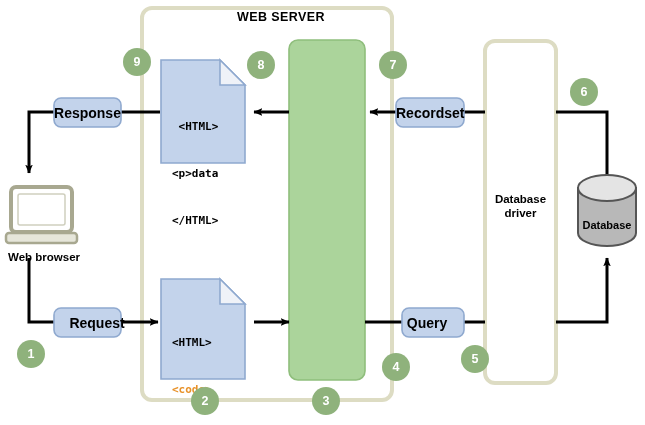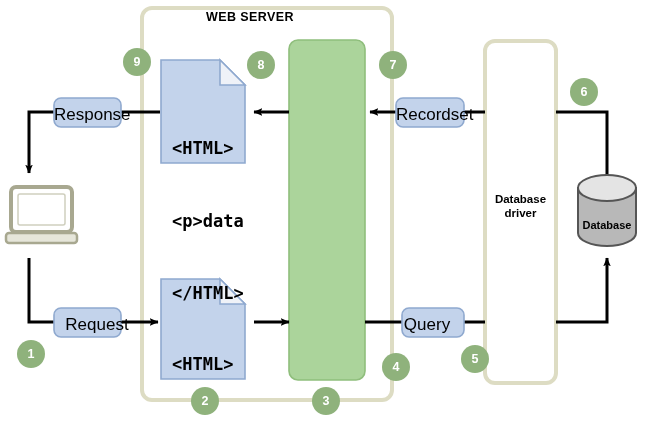--- a/index.html
+++ b/index.html
@@ -28,44 +28,44 @@
     font-weight: bold;
     white-space: pre;
     text-align: center;
     line-height: 1.18;
   }
   .title-lbl {
     font-size: 12.5px;
     letter-spacing: 0.4px;
   }
   .box-lbl {
-    font-size: 17px;
-    font-weight: normal;
+    font-size: 14px;
+    font-weight: bold;
   }
   .tall-lbl {
     font-size: 11.5px;
     font-weight: bold;
   }
   .browser-lbl {
     font-size: 11.5px;
     font-weight: bold;
   }
   .db-lbl {
     font-size: 11px;
     font-weight: bold;
   }
   .doc-code {
     position: absolute;
     font-family: "DejaVu Sans Mono", "Liberation Mono", monospace;
-    font-size: 17px;
+    font-size: 11px;
     font-weight: bold;
     color: #000000;
     line-height: 1.42;
     white-space: pre;
-    text-align: left;
+    text-align: right;
   }
   .doc-code .code-orange {
     color: #E8922A;
   }
   .badge {
     position: absolute;
     width: 28px;
     height: 28px;
     border-radius: 50%;
     background: #8FB27C;
@@ -177,36 +177,37 @@
       <rect x="18" y="194" width="47" height="31" rx="2" ry="2" fill="#FFFFFF" stroke="#CFCFBE" stroke-width="1.5"></rect>
       <rect x="6" y="233" width="71" height="10" rx="3" ry="3" fill="#E6E6DA" stroke="#A8A890" stroke-width="2.5"></rect>
     </g>
 
     <g>
       <path d="M578,188 V233 a29,13 0 0 0 58,0 V188 Z" fill="#B8B8B8" stroke="#555555" stroke-width="2"></path>
       <ellipse cx="607" cy="188" rx="29" ry="13" fill="#E4E4E4" stroke="#555555" stroke-width="2"></ellipse>
     </g>
   </svg>
 
-  <div class="lbl title-lbl" style="left:180px; top:10px; width:140px;">WEB SERVER</div>
+  <div class="lbl title-lbl" style="left:211px; top:10px; width:140px;">WEB SERVER</div>
 
   <div class="lbl box-lbl" style="left:54px; top:105px; width:67px;">Response</div>
 
   <div class="lbl box-lbl" style="left:396px; top:105px; width:56px;">Recordset</div>
 
   <div class="lbl box-lbl" style="left:54px; top:315px; width:86px;">Request</div>
 
   <div class="lbl box-lbl" style="left:402px; top:315px; width:50px;">Query</div>
 
 
   <div class="lbl tall-lbl" style="left:485px; top:193px; width:71px;">Database
 driver</div>
 
   <div class="lbl db-lbl" style="left:578px; top:219px; width:58px;">Database</div>
 
+  <div class="lbl browser-lbl" style="left:0px; top:251px; width:88px;">Web browser</div>
 
   <div class="doc-code" style="left:172px; top:88px;">
     <div>&lt;HTML&gt;</div>
     <div>&lt;p&gt;data</div>
     <div>&lt;/HTML&gt;</div>
   </div>
 
   <div class="doc-code" style="left:172px; top:304px;">
     <div>&lt;HTML&gt;</div>
     <div class="code-orange">&lt;code&gt;</div>

